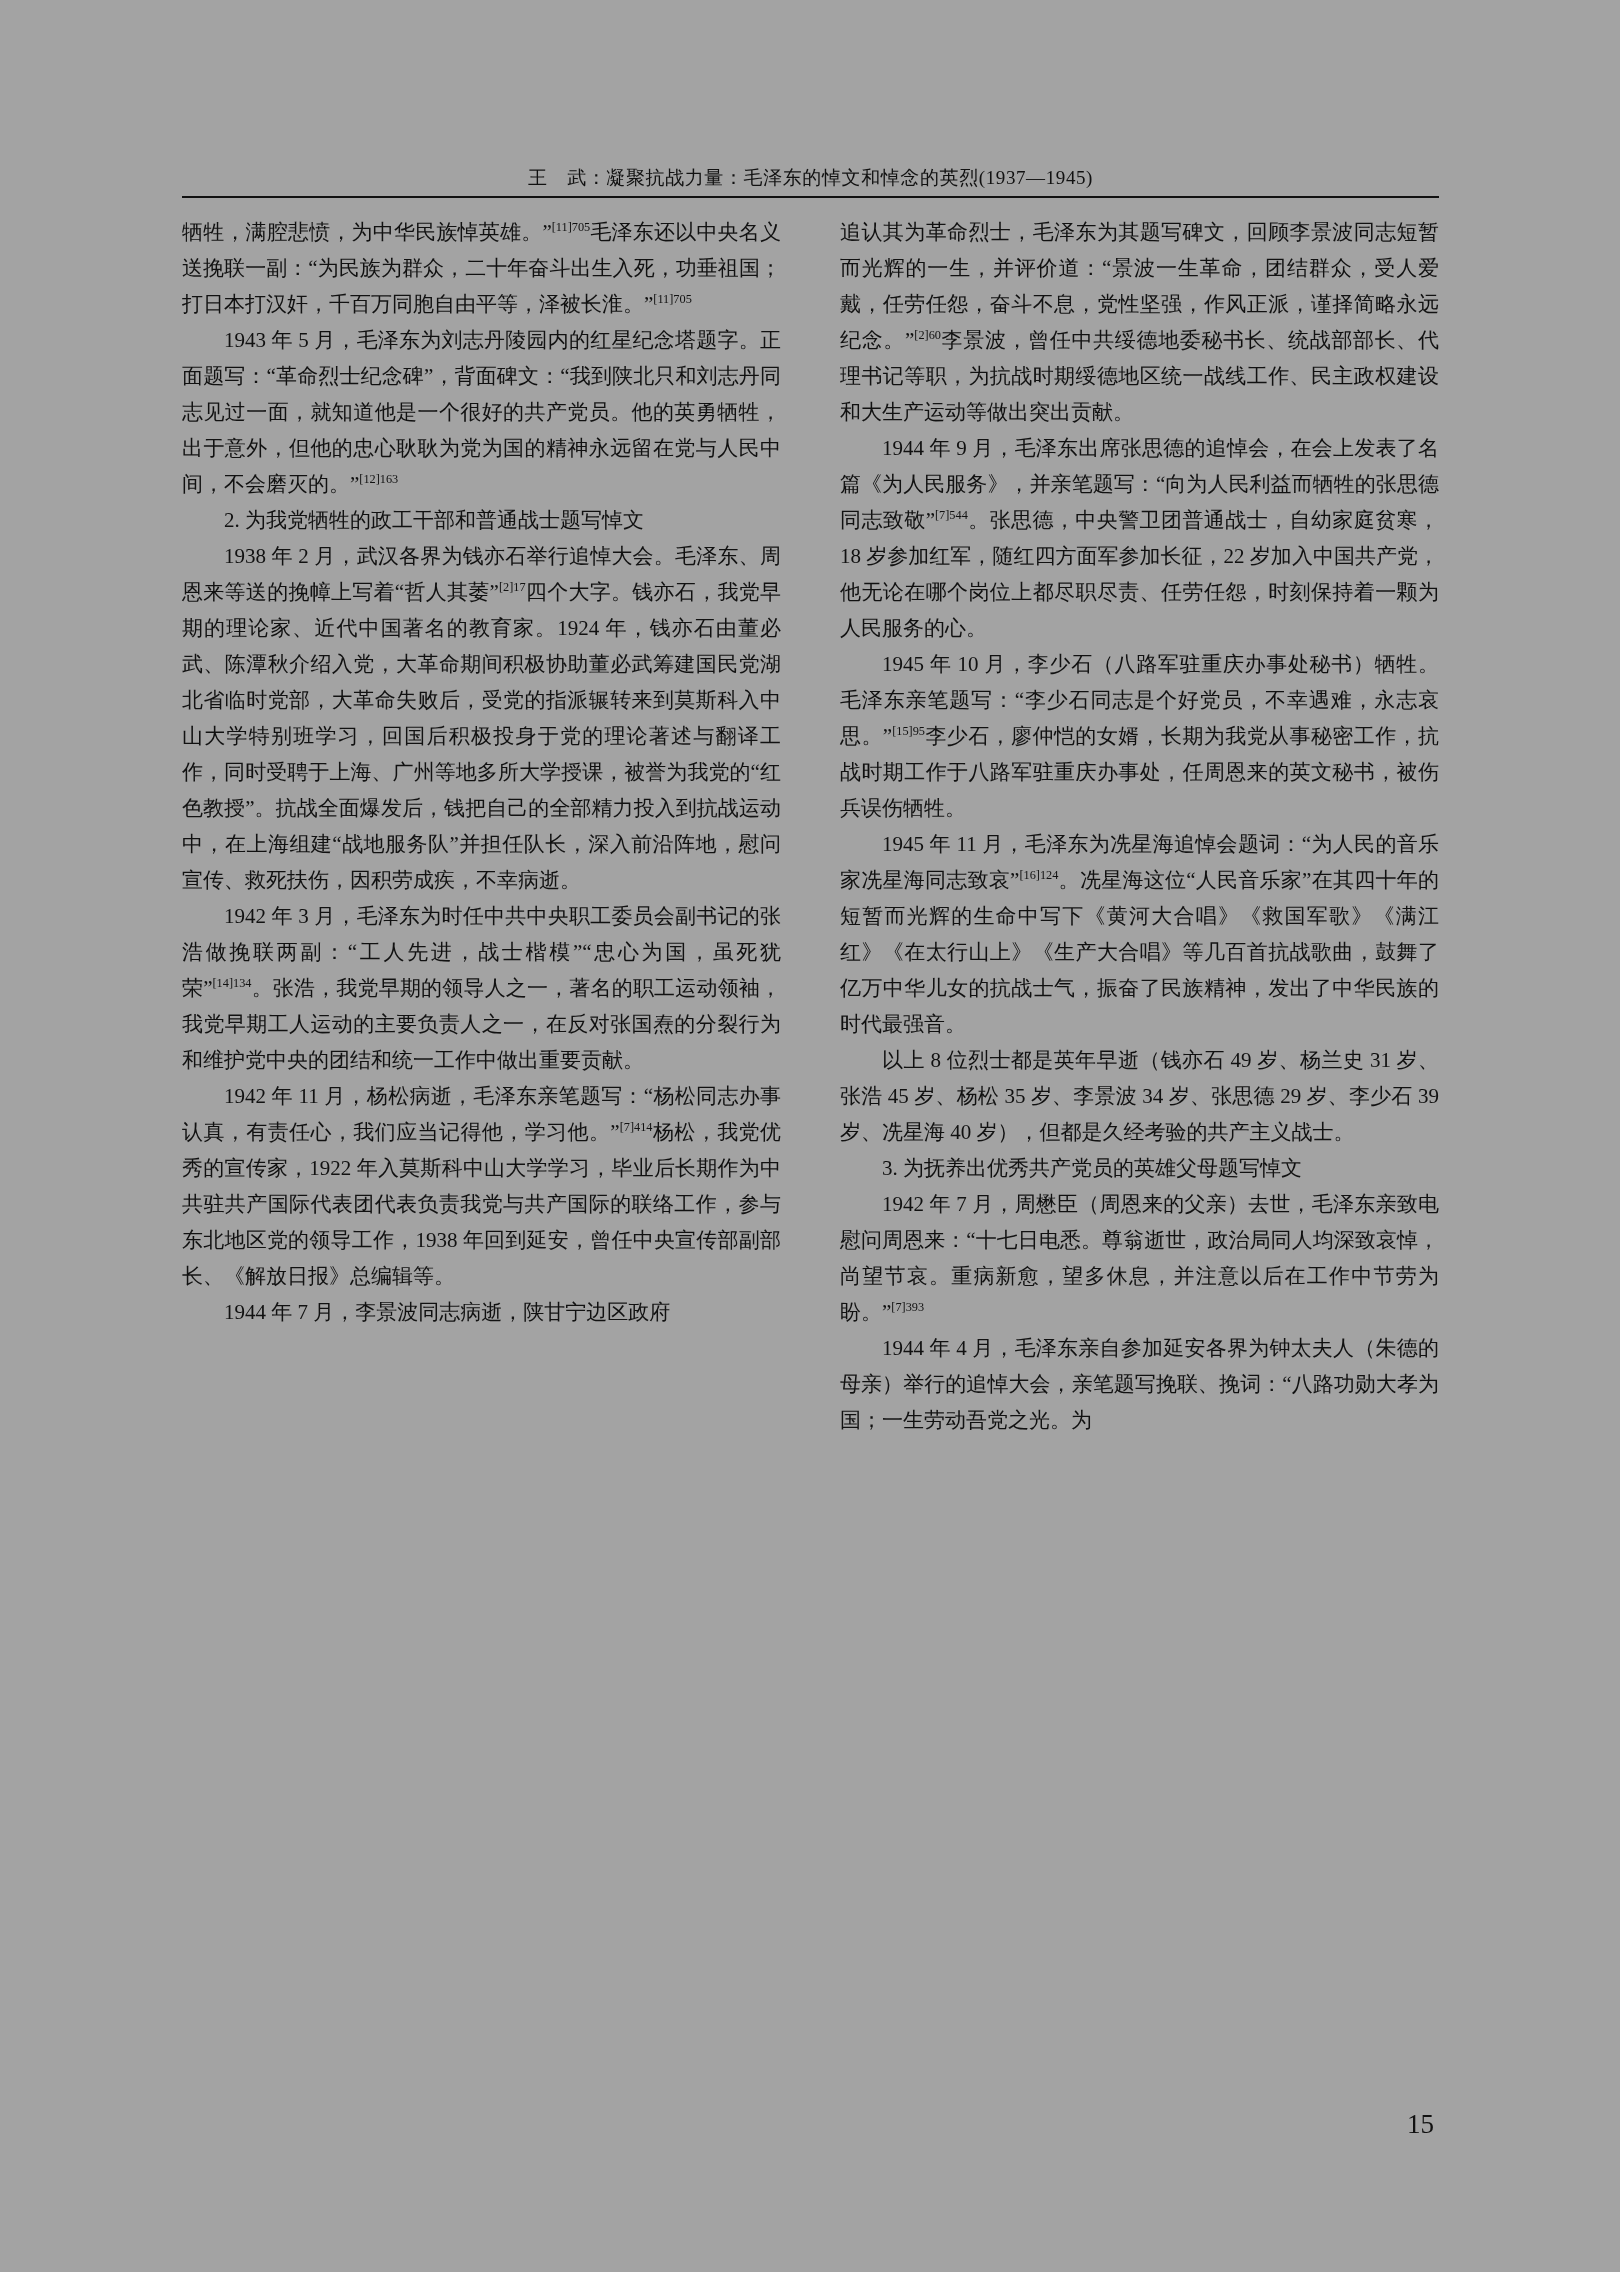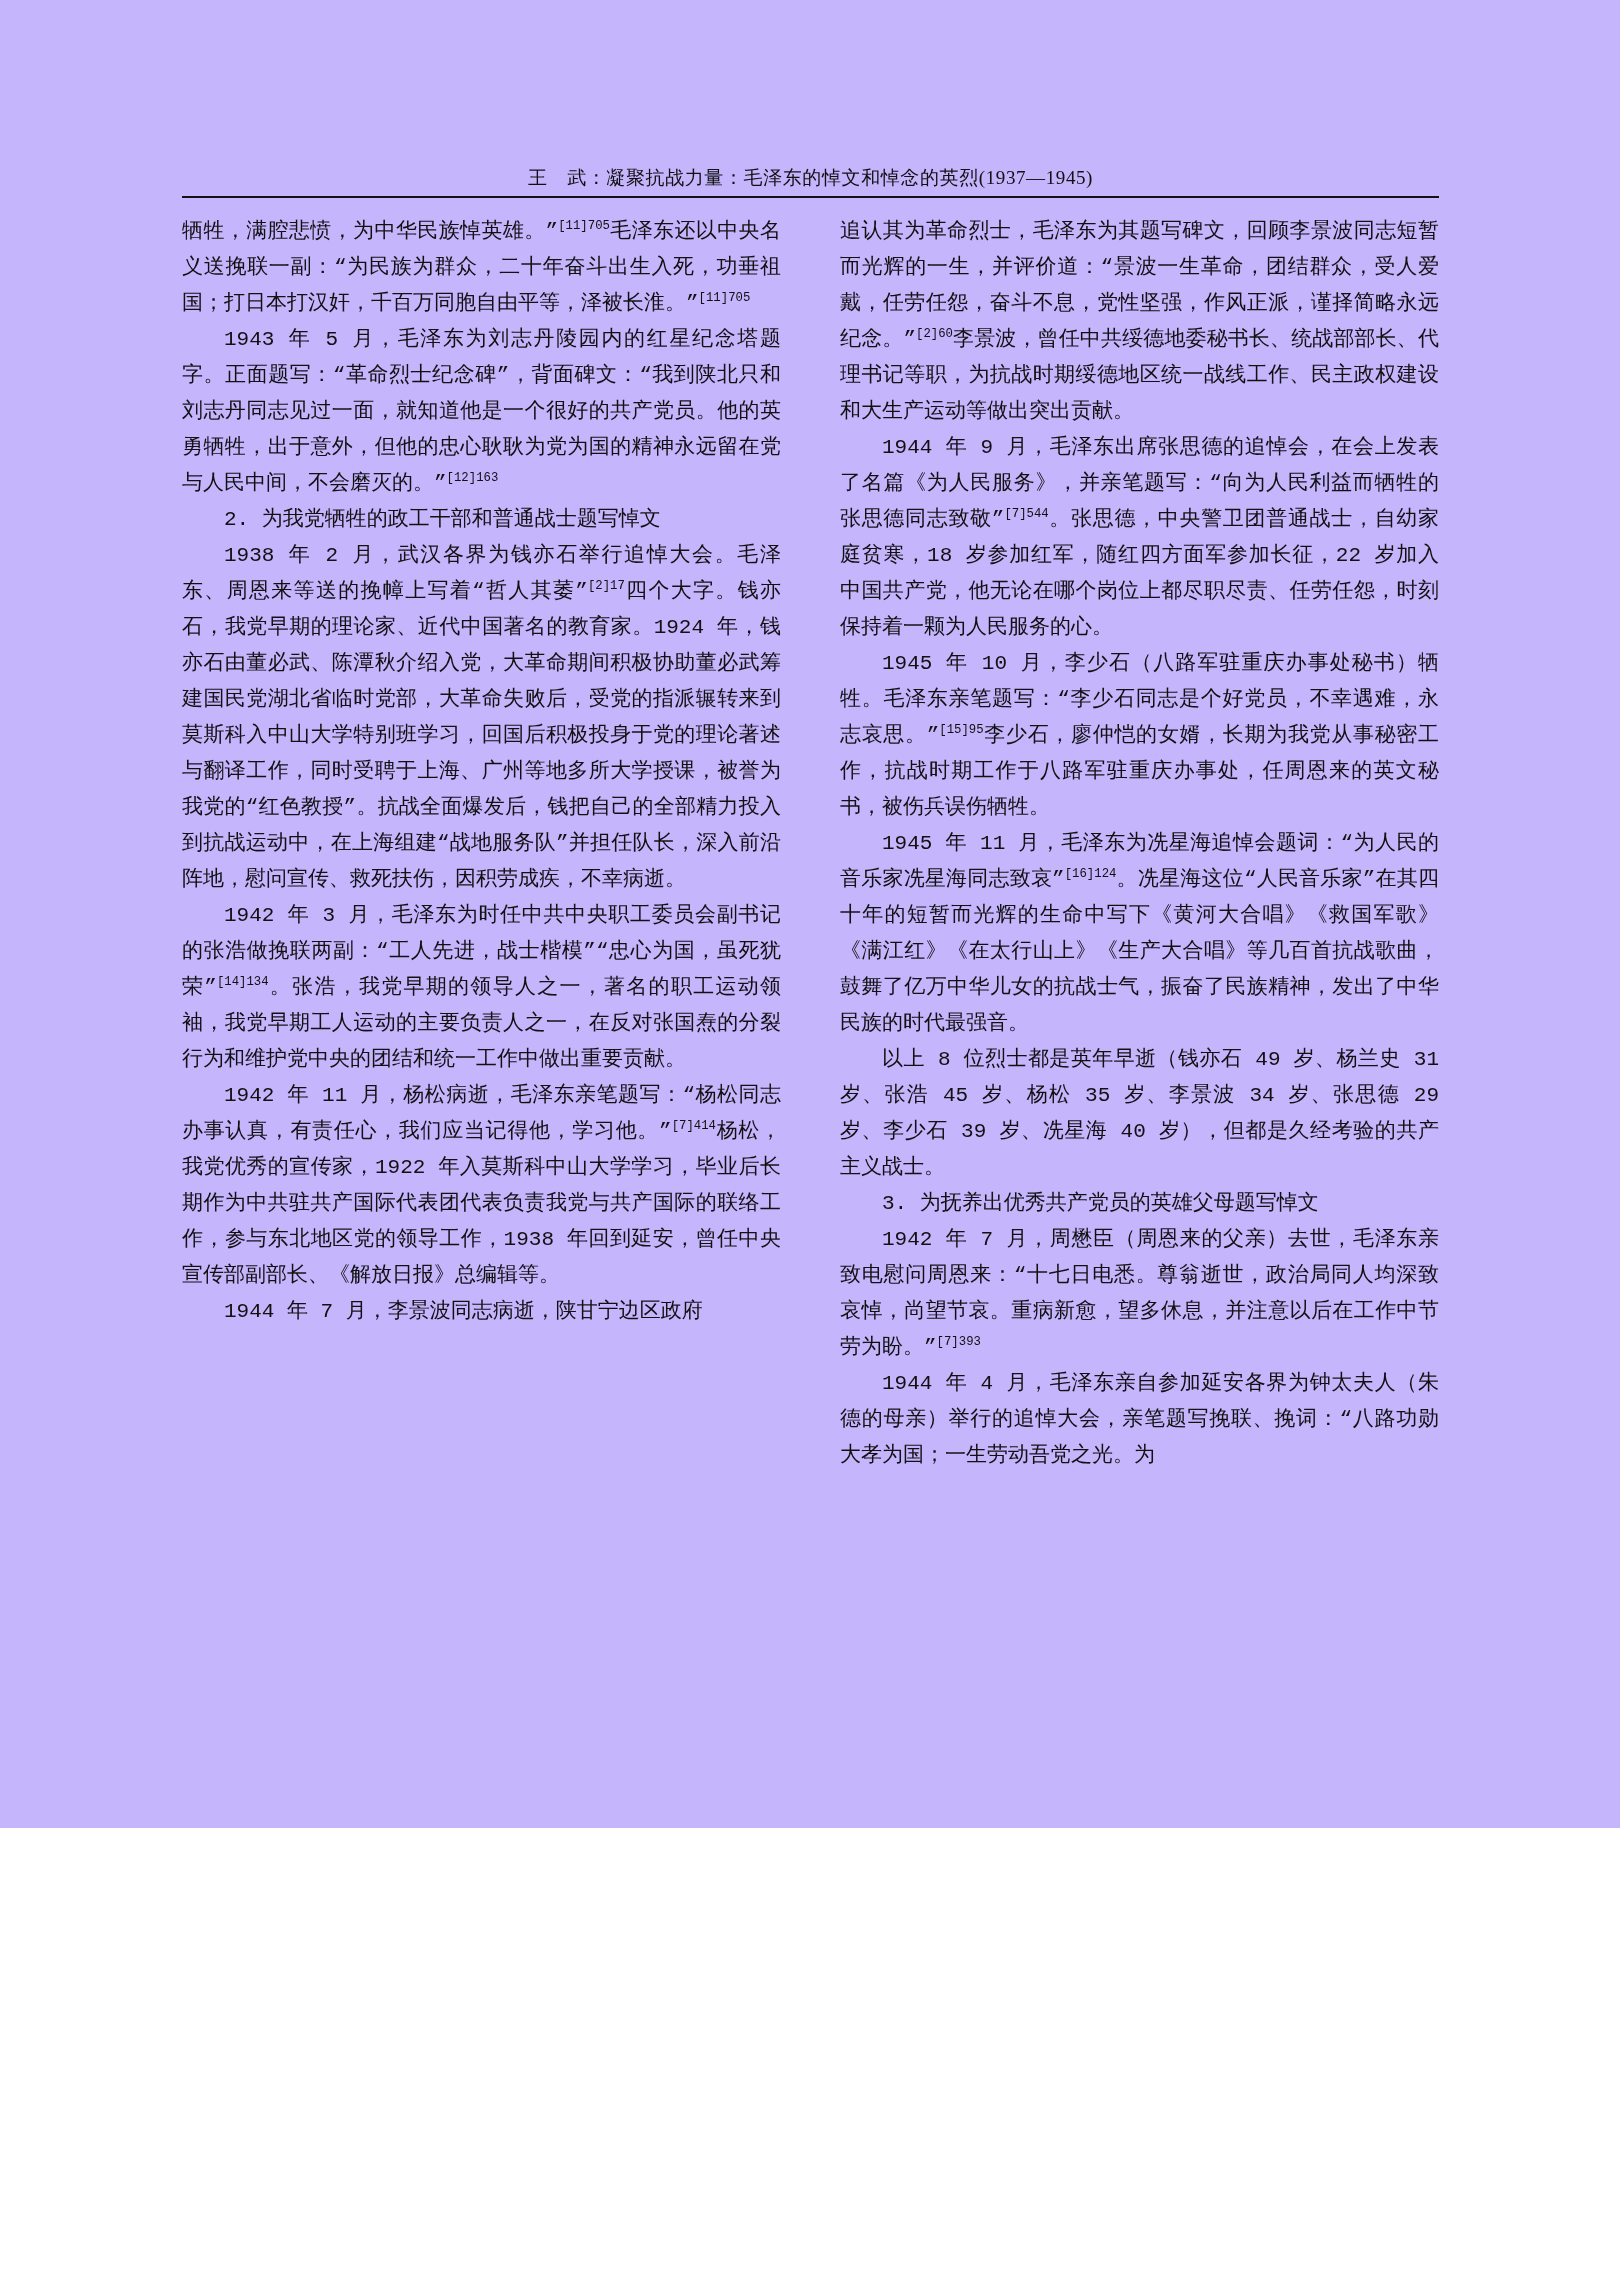--- a/index.html
+++ b/index.html
@@ -3,22 +3,22 @@
 <meta charset="utf-8">
 <style>
   html, body {
     margin: 0;
     padding: 0;
     background: #ffffff;
   }
   .page {
     position: relative;
     width: 1620px;
-    height: 1828px;
-    background: #c4b5fd;
+    height: 2272px;
+    background: #a3a3a3;
     font-family: "Liberation Serif", "DejaVu Serif", serif;
     color: #111111;
     box-sizing: border-box;
   }
   .running-head {
     position: absolute;
     left: 182px;
     top: 165px;
     width: 1257px;
     text-align: center;
@@ -38,21 +38,20 @@
     position: absolute;
     left: 182px;
     top: 214px;
     width: 1257px;
     height: 1878px;
   }
   .columns {
     display: flex;
     gap: 59px;
     height: 100%;
-    font-family: Liberation Mono, monospace;
   }
   .col {
     width: 599px;
     font-size: 21px;
     line-height: 36px;
     text-align: justify;
     text-justify: inter-ideograph;
   }
   .col p {
     margin: 0;

